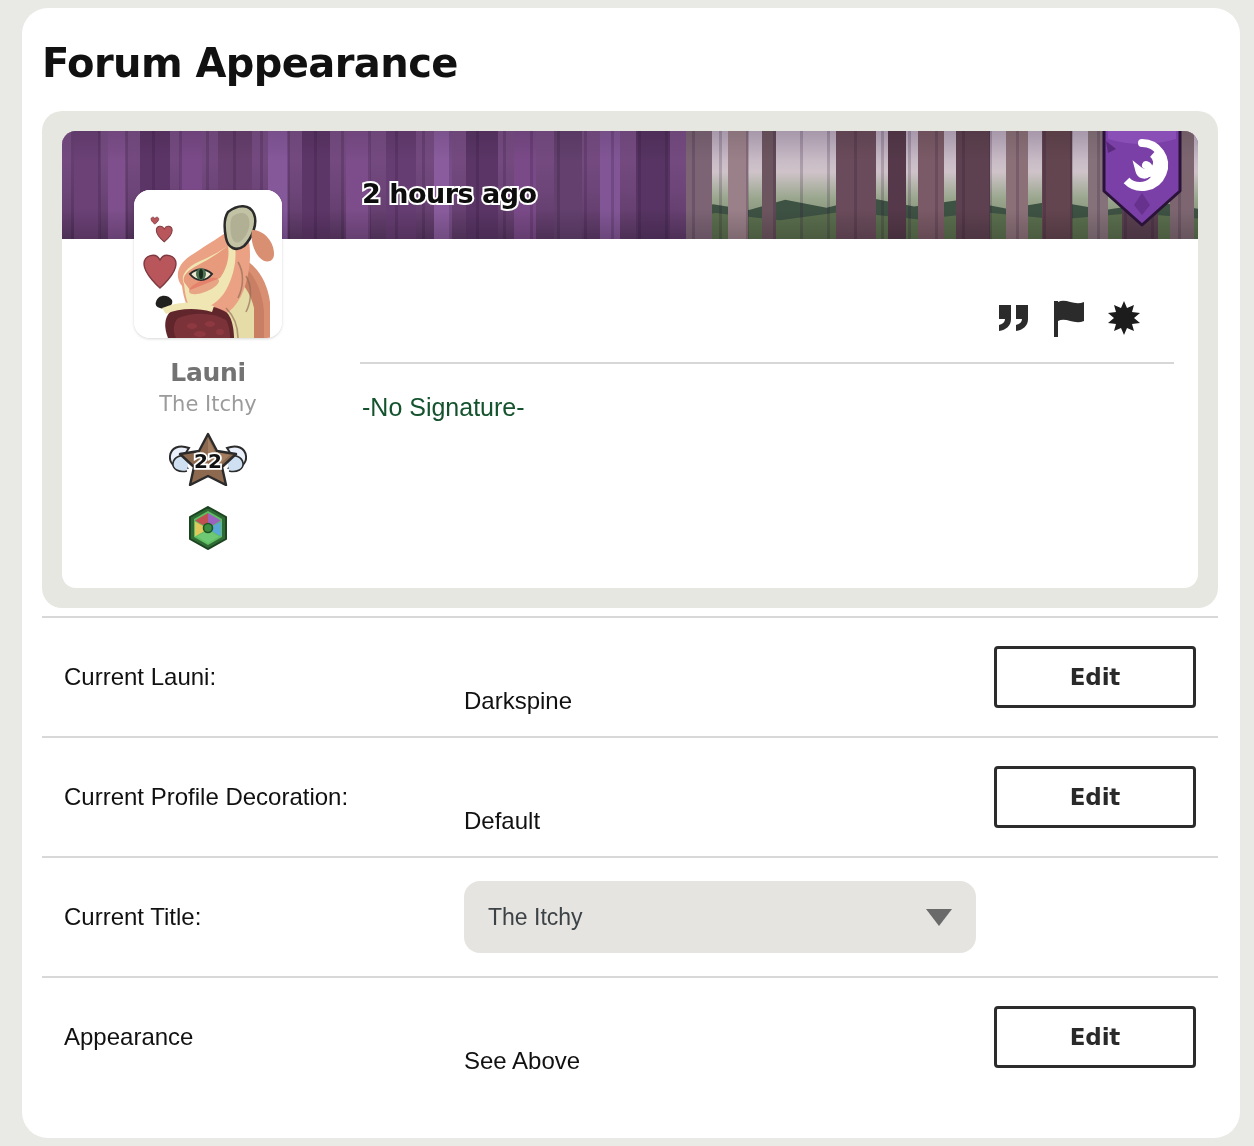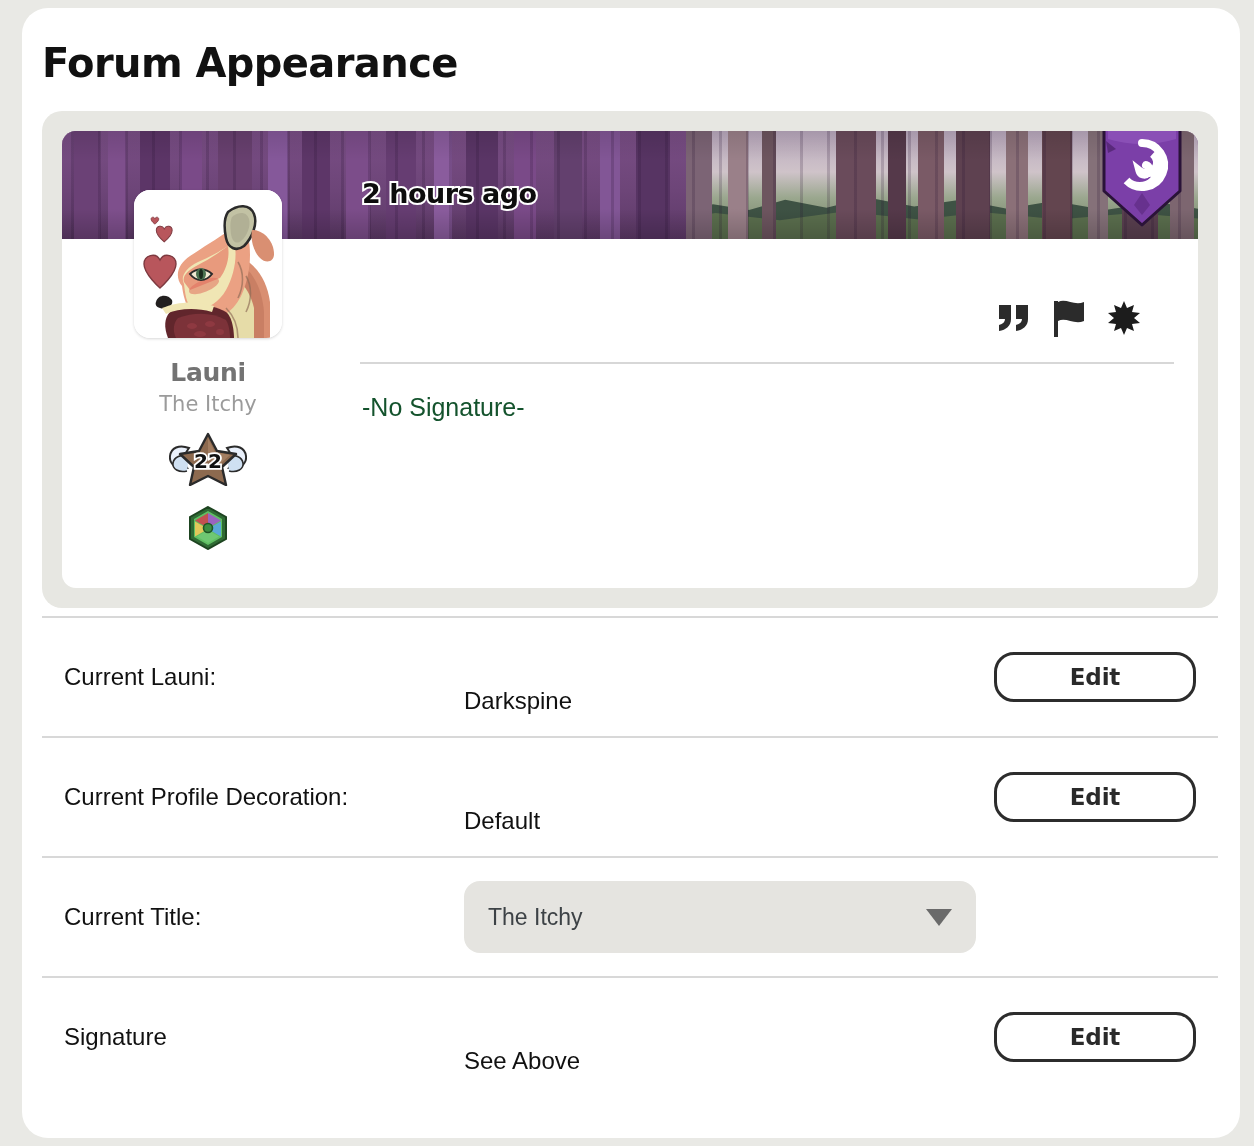--- a/index.html
+++ b/index.html
@@ -255,23 +255,23 @@
     font-size: 24px;
     color: #111111;
     font-family: "Liberation Sans", sans-serif;
     white-space: nowrap;
     margin-top: 48px;
   }
   .btn-edit {
     position: absolute;
     right: 22px;
     width: 202px;
-    height: 50px;
+    height: 62px;
     border: 3px solid #2c2c2c;
-    border-radius: 20px;
+    border-radius: 4px;
     background: #ffffff;
     color: #2a2a2a;
     font-size: 23px;
     font-weight: 800;
     letter-spacing: -0.2px;
     font-family: "DejaVu Sans", "Liberation Sans", sans-serif;
     display: flex;
     align-items: center;
     justify-content: center;
     cursor: pointer;
@@ -521,20 +521,20 @@
     <div class="row">
       <div class="row-label">Current Title:</div>
       <div class="select-wrap">
         <span class="select-value">The Itchy</span>
         <span class="select-caret"></span>
       </div>
     </div>
 
     <div class="divider"></div>
     <div class="row">
-      <div class="row-label">Signature</div>
+      <div class="row-label">Appearance</div>
       <div class="row-value">See Above</div>
       <button class="btn-edit">Edit</button>
     </div>
 
   </div>
 
 </div>
 
 </body></html>

